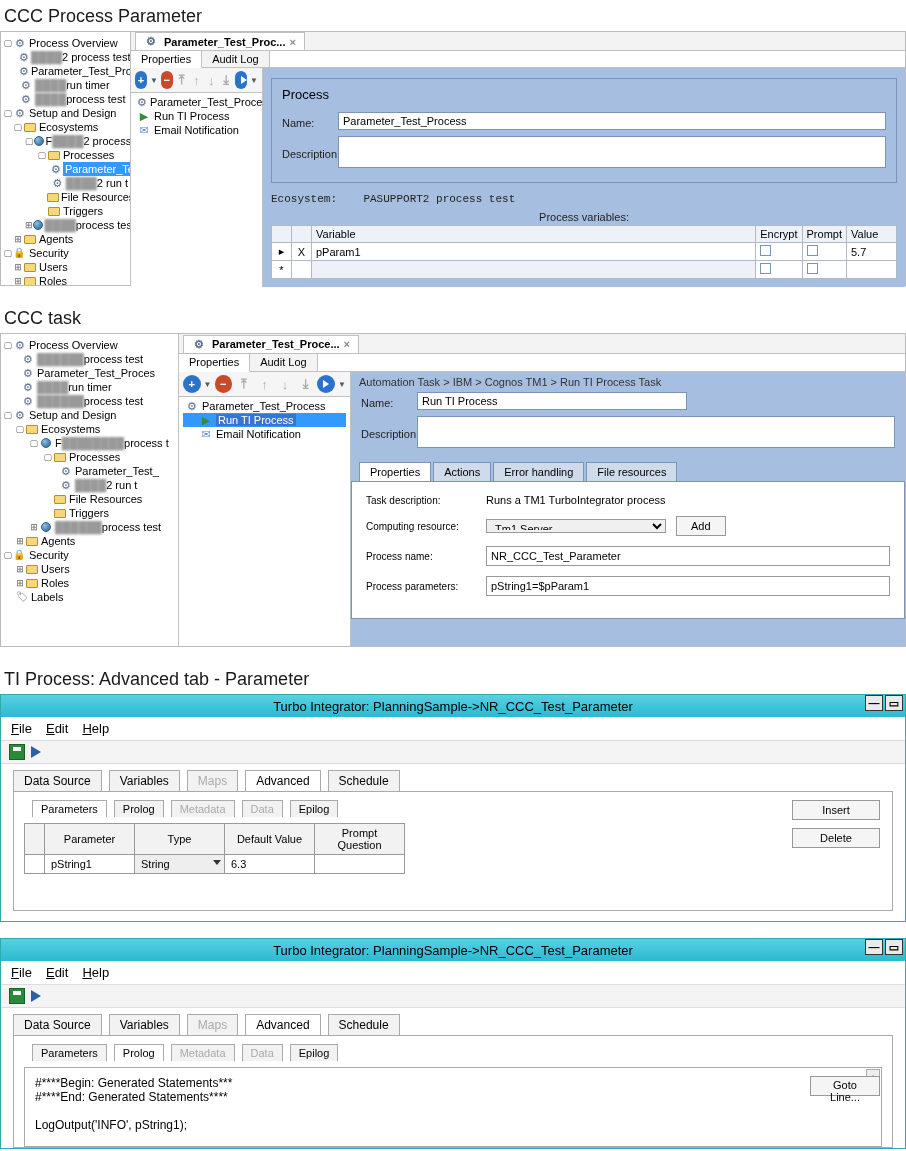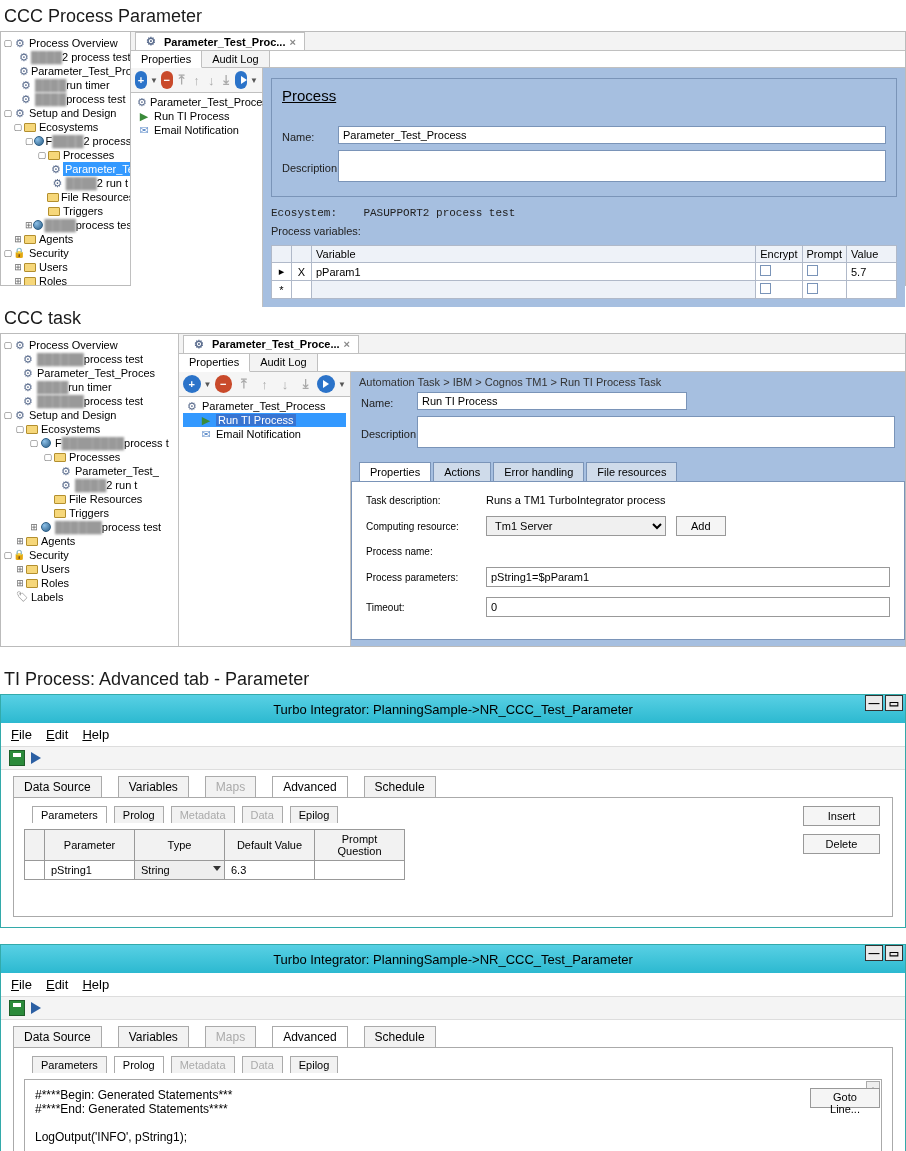--- a/index.html
+++ b/index.html
@@ -47,70 +47,70 @@
 .task-icon.mail { color: #5b8ac9; }
 .task-item.sel span:last-child { background: #3874d1; color: #fff; padding: 0 2px; }
 
 .form-area { flex: 1; background: #a6bfe0; padding: 10px 8px 8px; }
 .form-box { border: 1px solid #7a94b8; padding: 8px 10px; margin-bottom: 8px; background: #a6bfe0; }
 .form-row { display: flex; align-items: center; margin-bottom: 6px; gap: 8px; }
 .form-label { width: 48px; font-size: 11px; color: #222; padding-top: 3px; }
 .form-input { flex: 1; background: #fff; border: 1px solid #7a94b8; padding: 2px 4px; font-size: 11px; height: 18px; }
 .form-textarea { flex: 1; background: #fff; border: 1px solid #7a94b8; height: 32px; padding: 2px 4px; }
 .eco-row { font-size: 11px; color: #222; padding: 2px 0 6px; font-family: Liberation Mono, monospace; }
-.pv-title { font-size: 11px; color: #222; margin-bottom: 8px; }
+.pv-title { font-size: 11px; color: #222; margin-bottom: 2px; text-align: center; }
 
 .pv-table { width: 100%; border-collapse: collapse; background: #fff; border: 1px solid #7a94b8; font-size: 11px; }
 .pv-table th, .pv-table td { border: 1px solid #b0b9c9; padding: 2px 4px; text-align: left; }
 .pv-table th { background: #eef2f8; font-weight: normal; }
 .pv-table .narrow { width: 20px; text-align: center; }
 .pv-table .chk { width: 40px; }
 .chkbox { width: 11px; height: 11px; border: 1px solid #7a94b8; display: inline-block; background: #fff; }
 
 .breadcrumb { font-size: 11px; padding: 4px 8px; color: #333; }
 .form-area2 { flex: 1; background: #a6bfe0; padding: 0; }
 .inner-tabs { display: flex; background: #a6bfe0; padding: 0 0 0 8px; border-bottom: 1px solid #7a94b8; }
 .inner-tab { padding: 3px 10px; background: #cfdbea; border: 1px solid #7a94b8; border-bottom: none; margin-right: 2px; font-size: 11px; }
 .inner-tab.active { background: #fff; }
 .inner-body { background: #fff; padding: 12px 14px; border: 1px solid #7a94b8; border-top: none; margin: 0 0 0 0; }
 .prop-row { display: flex; align-items: center; margin-bottom: 10px; gap: 10px; }
 .prop-label { width: 110px; font-size: 10px; }
 .prop-value { font-size: 11px; }
 .prop-input { flex: 1; max-width: 430px; background: #fff; border: 1px solid #999; padding: 2px 4px; height: 20px; font-size: 11px; }
-.prop-select { width: 180px; border: 1px solid #999; padding: 2px 4px; height: 20px; font-size: 11px; background: #f0f0f0; }
+.prop-select { width: 180px; border: 1px solid #999; padding: 2px 4px; height: 14px; font-size: 11px; background: #f0f0f0; }
 .btn { border: 1px solid #999; background: #f5f5f5; padding: 2px 14px; font-size: 11px; height: 20px; }
 
 
 .ti-window { border: 1px solid #3aa; background: #fff; }
-.ti-titlebar { background: #29c0d8; background: linear-gradient(#58d0e4, #2cb9d0); color: #000; height: 28px; display: flex; align-items: center; padding: 0 6px; font-size: 13px; justify-content: center; position: relative; }
+.ti-titlebar { background: #29c0d8; background: linear-gradient(#58d0e4, #2cb9d0); color: #000; height: 22px; display: flex; align-items: center; padding: 0 6px; font-size: 13px; justify-content: center; position: relative; }
 .ti-titlebar .winbtns { position: absolute; right: 2px; top: 0; display: flex; gap: 2px; }
 .winbtn { width: 18px; height: 16px; border: 1px solid #333; background: #eaeaea; display: flex; align-items: center; justify-content: center; font-size: 11px; font-weight: bold; }
 .ti-menubar { display: flex; gap: 14px; padding: 4px 10px; font-size: 13px; background: #fff; }
 .ti-menubar span { cursor: pointer; }
 .ti-menubar u { text-decoration: underline; }
 .ti-toolbar { display: flex; align-items: center; gap: 6px; padding: 3px 8px; border-top: 1px solid #ddd; border-bottom: 1px solid #ddd; background: #f4f4f4; }
 .save-icon { width: 16px; height: 16px; background: #2b8a3a; border: 1px solid #1e5e28; position: relative; }
 .save-icon::after { content: ""; position: absolute; left: 3px; top: 2px; width: 8px; height: 4px; background: #fff; }
 .run-icon { width: 0; height: 0; border-left: 10px solid #2b5fa3; border-top: 6px solid transparent; border-bottom: 6px solid transparent; }
-.ti-tabs { display: flex; padding: 6px 12px 0; gap: 17px; font-size: 12px; }
+.ti-tabs { display: flex; padding: 6px 12px 0; gap: 8px; font-size: 12px; }
 .ti-tab { padding: 3px 10px; border: 1px solid #aaa; border-bottom: none; background: #f2f2f2; margin-right: -1px; }
 .ti-tab.active { background: #fff; position: relative; z-index: 2; }
 .ti-tab.disabled { color: #aaa; }
 .ti-tabbody { border: 1px solid #aaa; margin: 0 12px 10px; padding: 8px 10px 12px; position: relative; }
 .ti-subtabs { display: flex; padding: 0 0 0 0; gap: 0; font-size: 11px; margin-bottom: 6px; }
 .ti-subtab { padding: 2px 8px; border: 1px solid #aaa; border-bottom: none; background: #f2f2f2; margin-right: -1px; margin-left: 8px; }
 .ti-subtab.active { background: #fff; }
 .ti-subtab.disabled { color: #aaa; }
 .param-table { border-collapse: collapse; font-size: 11px; }
 .param-table th, .param-table td { border: 1px solid #999; padding: 3px 6px; background: #fff; text-align: left; }
 .param-table th { background: #f2f2f2; font-weight: normal; text-align: center; }
 .param-table .type-cell { background: #eee; position: relative; }
 .type-arrow { position: absolute; right: 3px; top: 5px; width: 0; height: 0; border-left: 4px solid transparent; border-right: 4px solid transparent; border-top: 5px solid #333; }
 .ins-del { position: absolute; right: 12px; top: 8px; display: flex; flex-direction: column; gap: 8px; }
-.ins-del .btn { width: 77px; text-align: center; }
+.ins-del .btn { width: 88px; text-align: center; }
 
 .code-area { border: 1px solid #aaa; min-height: 80px; padding: 8px 10px; font-family: "Segoe UI", sans-serif; font-size: 12px; white-space: pre; position: relative; }
 .code-scroll-up { position: absolute; right: 1px; top: 1px; width: 14px; height: 14px; background: #eee; border: 1px solid #aaa; display: flex; align-items: center; justify-content: center; font-size: 8px; color: #555; }
 .goto { position: absolute; right: 12px; top: 40px; }
 .goto .btn { width: 70px; }
 .ti-window.prolog .ti-tabbody { margin-bottom: 0; padding-bottom: 0; }
 </style>
 </head>
 <body>
 
@@ -264,21 +264,21 @@
                 <span>Run TI Process</span>
               </div>
             <div class="task-item">
                 <span class="task-icon mail">✉</span>
                 <span>Email Notification</span>
               </div>
           </div>
         </div>
         <div class="form-area">
           <div class="form-box">
-            <div style="font-size:15px;margin-bottom:22px;text-decoration:underline;">Process</div>
+            <div style="font-size:13px;margin-bottom:10px;">Process</div>
             <div class="form-row">
               <div class="form-label">Name:</div>
               <input class="form-input" value="Parameter_Test_Process" style="">
             </div>
             <div class="form-row">
               <div class="form-label">Description:</div>
               <div class="form-textarea"></div>
             </div>
           </div>
           <div class="eco-row"><span>Ecosystem:</span>&nbsp;&nbsp;&nbsp;&nbsp;<span>PASUPPORT2 process test</span></div>
@@ -496,28 +496,25 @@
               <div class="prop-label">Task description:</div>
               <div class="prop-value">Runs a TM1 TurboIntegrator process</div>
             </div>
             <div class="prop-row">
               <div class="prop-label">Computing resource:</div>
               <select class="prop-select"><option>Tm1 Server</option></select>
               <button class="btn">Add</button>
             </div>
             <div class="prop-row">
               <div class="prop-label">Process name:</div>
+              <input class="prop-input" value="NR_CCC_Test_Parameter" style="">
             </div>
             <div class="prop-row">
               <div class="prop-label">Process parameters:</div>
               <input class="prop-input" value="pString1=$pParam1" style="">
-            </div>
-            <div class="prop-row">
-              <div class="prop-label">Timeout:</div>
-              <input class="prop-input" value="0" style="">
             </div>
           </div>
         </div>
       </div>
     </div>
   </div>
 </div>
 
 <div class="section-title">TI Process: Advanced tab - Parameter</div>
 

